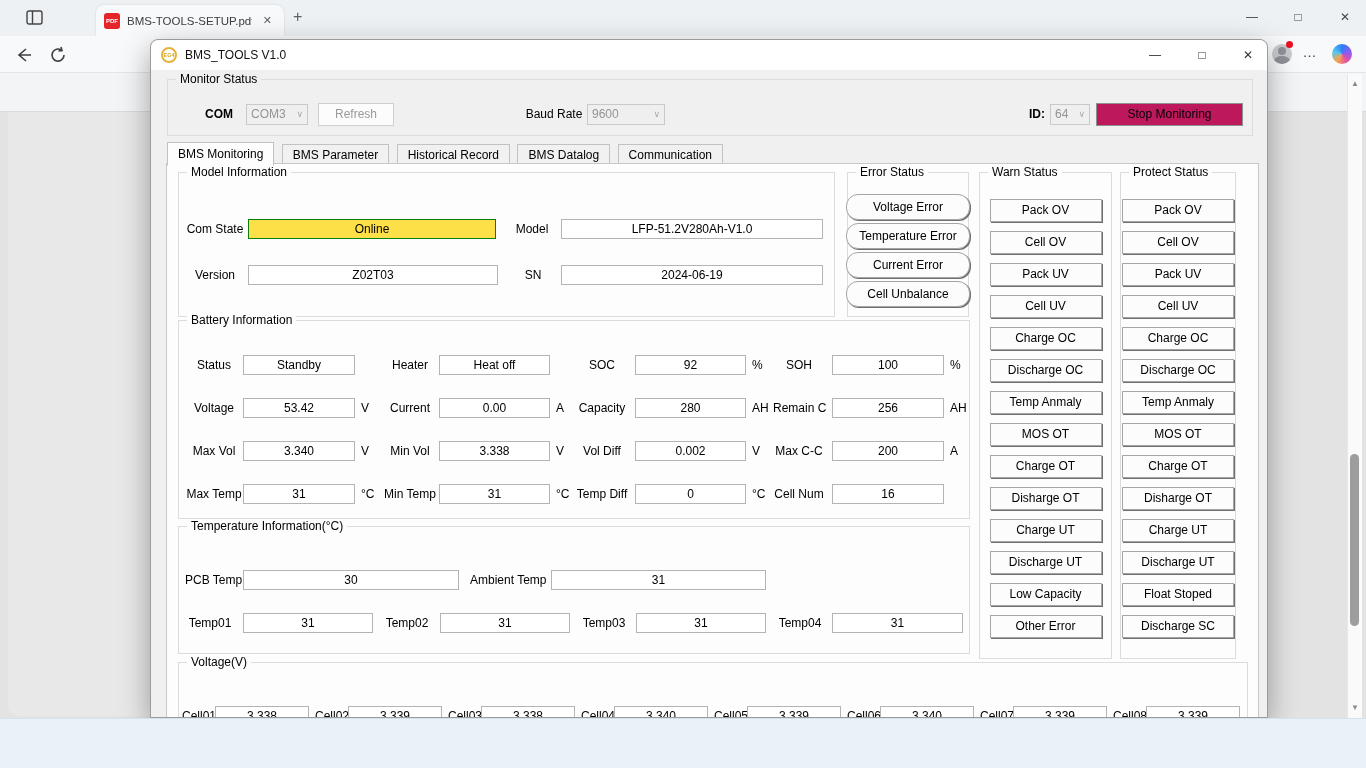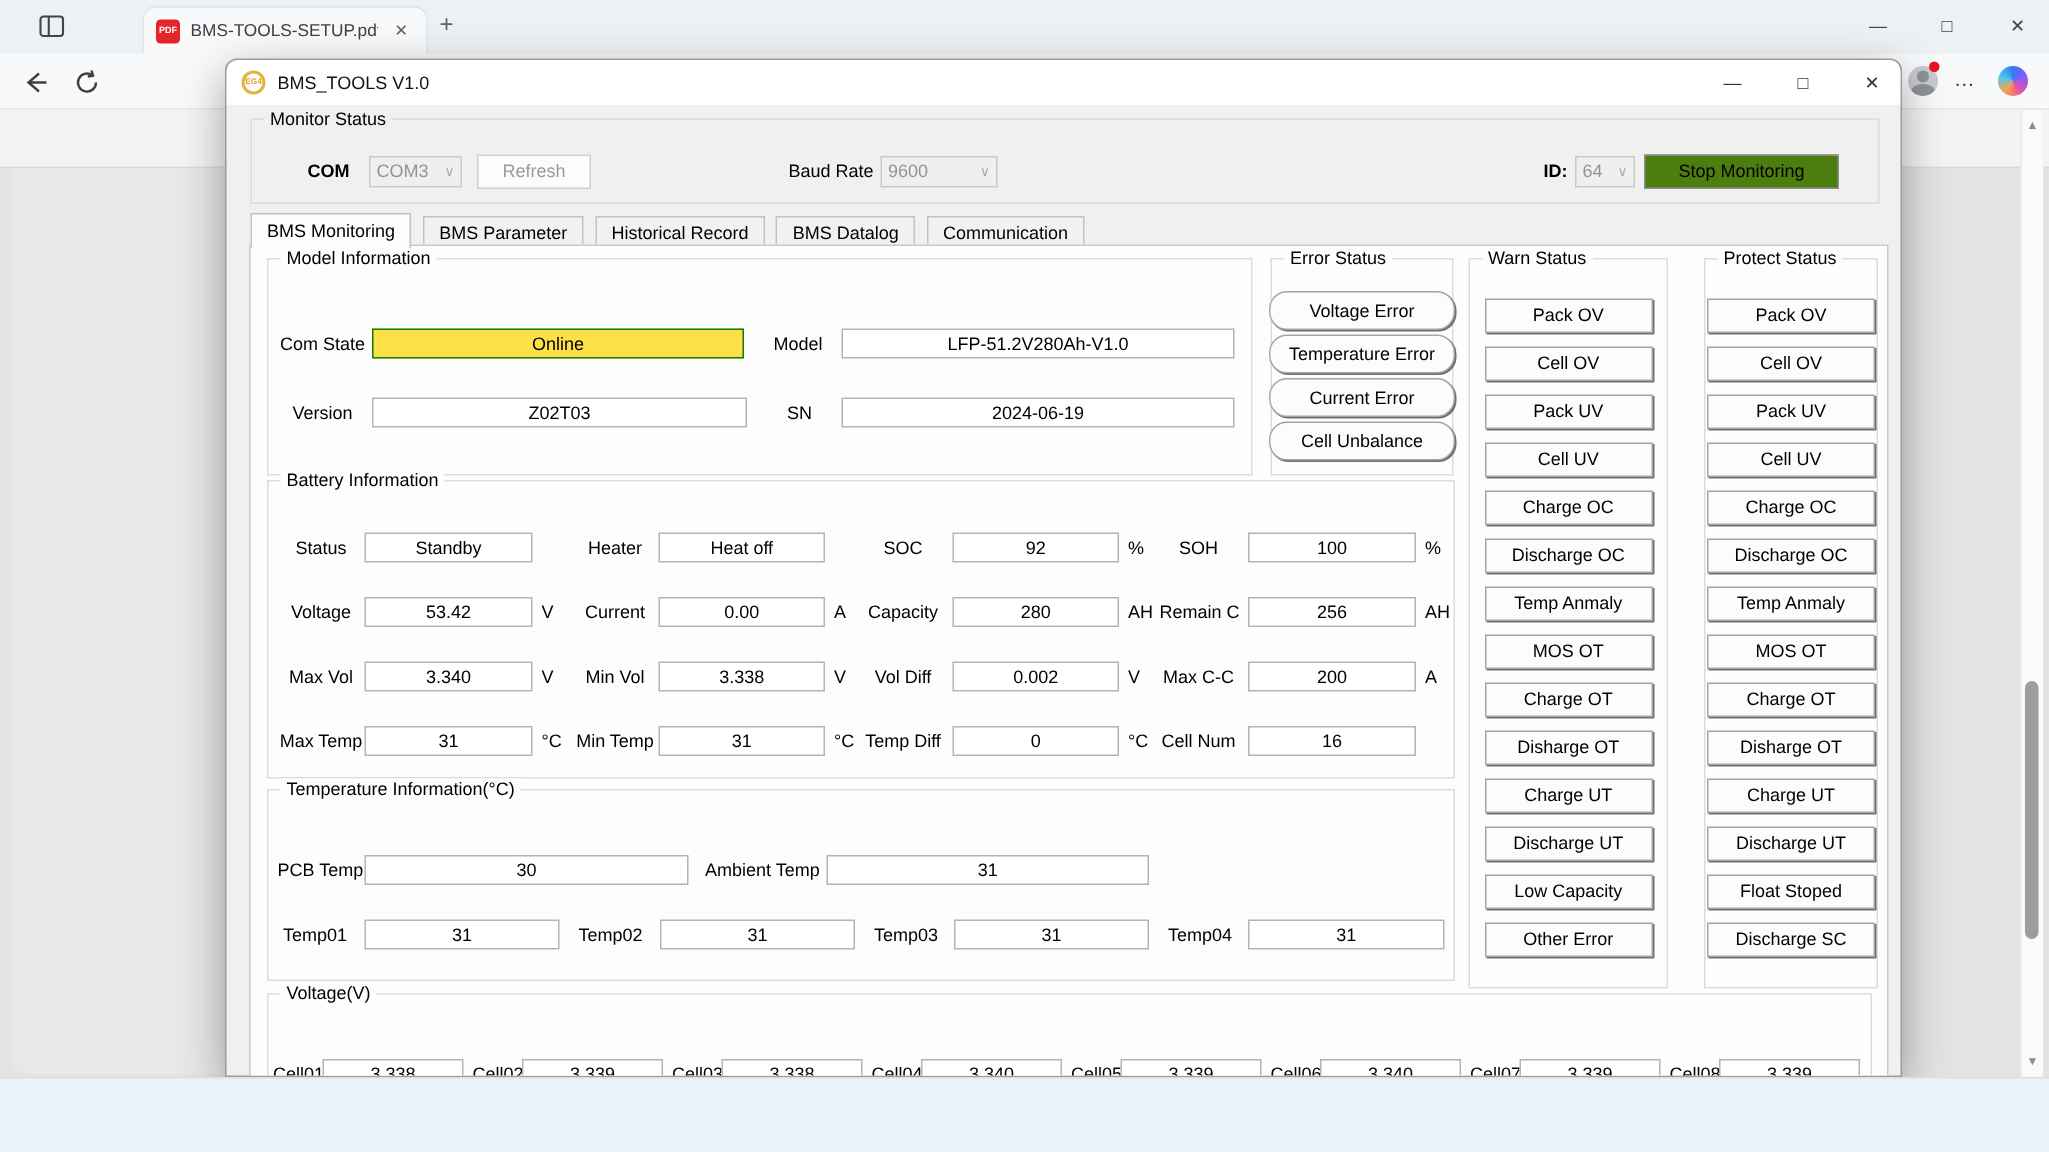--- a/index.html
+++ b/index.html
@@ -78,21 +78,21 @@
 
   .modelgrp { left:11px; top:8px; width:657px; height:145px; }
   .onlinebox { left:69px; top:46px; width:248px; height:20px; background:#0ea10a; border:1px solid #0b7d08;
                font-size:12px; color:#000; text-align:center; line-height:18px; }
 
   .errgrp { left:680px; top:8px; width:122px; height:145px; padding-top:21px;
             display:flex; flex-direction:column; align-items:center; gap:3px; }
   .errgrp .stbtn { width:124px; height:26px; line-height:24px; flex:none;border-radius:12px; }
 
   .warngrp { left:812px; top:8px; width:133px; height:487px; }
-  .protgrp { left:953px; top:8px; width:116px; height:487px;margin-left:16px; }
+  .protgrp { left:953px; top:8px; width:116px; height:487px; }
   .colbtns { position:absolute; left:0; top:26px; width:100%; display:flex; flex-direction:column; align-items:center; gap:9px; }
   .colbtns .stbtn { width:112px; height:23px; line-height:21px; flex:none; }
 
   .batgrp { left:11px; top:156px; width:792px; height:199px;padding-left:32px; }
   .brow { position:absolute; left:0; width:100%; height:20px; }
   .bl1{left:7px;width:56px} .bb1{left:64px;width:112px} .bu1{left:182px;width:26px;text-align:left}
   .bl2{left:204px;width:54px} .bb2{left:260px;width:111px} .bu2{left:377px;width:26px;text-align:left}
   .bl3{left:396px;width:54px} .bb3{left:456px;width:111px} .bu3{left:573px;width:26px;text-align:left}
   .bl4{left:594px;width:52px} .bb4{left:653px;width:112px} .bu4{left:771px;width:24px;text-align:left}
 
@@ -209,21 +209,21 @@
     </span>
     <span class="stbtn" style="position:absolute;left:150px;top:23px;width:76px;height:23px;line-height:21px;color:#9a9a9a;box-shadow:none;border-color:#cfcfcf">Refresh</span>
     <span class="flabel" style="left:356px;top:24px;width:60px;font-weight:normal">Baud Rate</span>
     <span class="combo" style="left:419px;top:24px;width:78px">
       <span>9600</span><span class="chev">∨</span>
     </span>
     <span class="flabel" style="left:858px;top:24px;width:22px;font-weight:bold">ID:</span>
     <span class="combo" style="left:882px;top:24px;width:40px">
       <span>64</span><span class="chev">∨</span>
     </span>
-    <span class="stbtn" style="position:absolute;left:928px;top:23px;width:130px;height:23px;line-height:21px;background:#4d7c0f;box-shadow:none;border-color:#8f8f8f">Stop Monitoring</span>
+    <span class="stbtn" style="position:absolute;left:928px;top:23px;width:147px;height:23px;line-height:21px;background:#be185d;box-shadow:none;border-color:#8f8f8f">Stop Monitoring</span>
   </div>
 
   <div class="abs tabsrow">
     <span class="wtab active">BMS Monitoring</span>
     <span class="wtab">BMS Parameter</span>
     <span class="wtab">Historical Record</span>
     <span class="wtab">BMS Datalog</span>
     <span class="wtab">Communication</span>
   </div>
 

